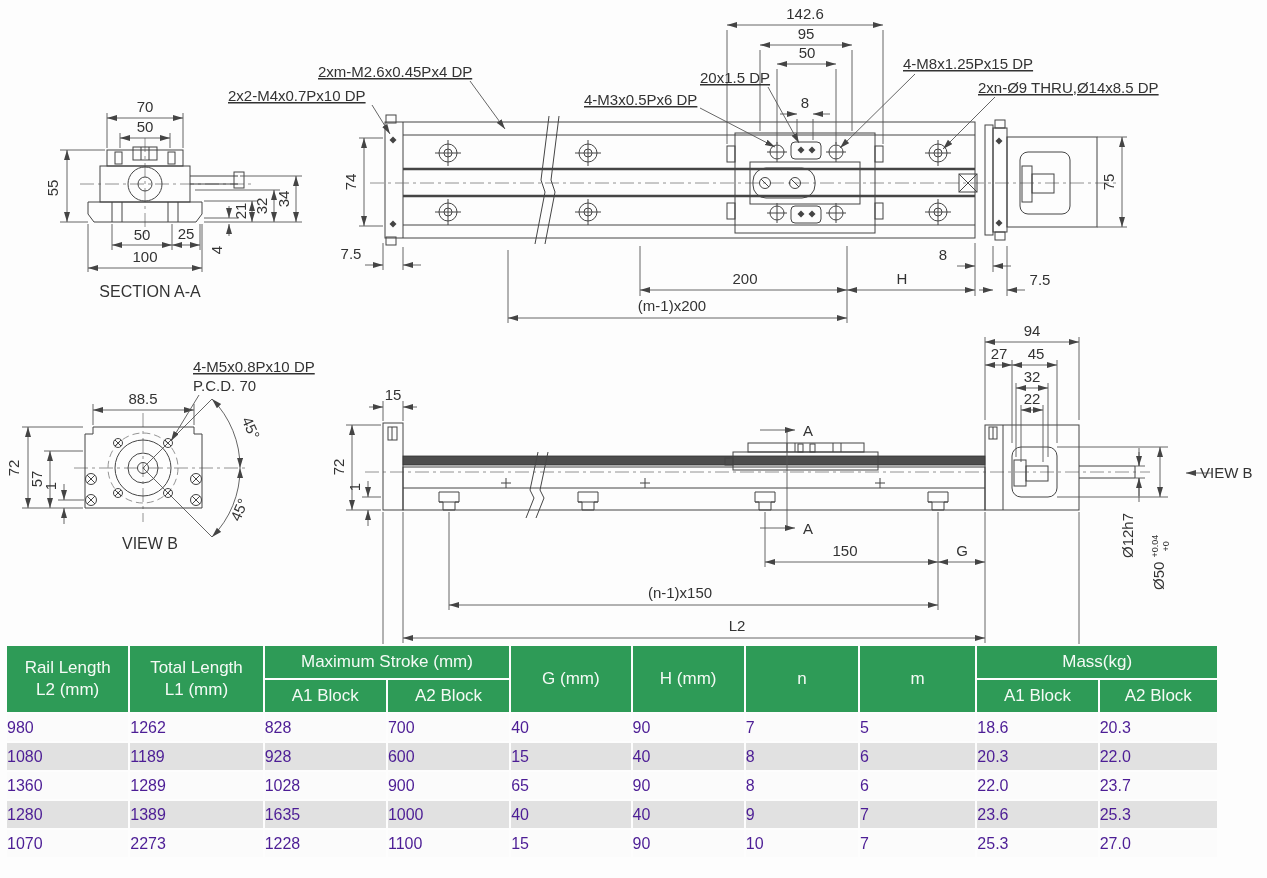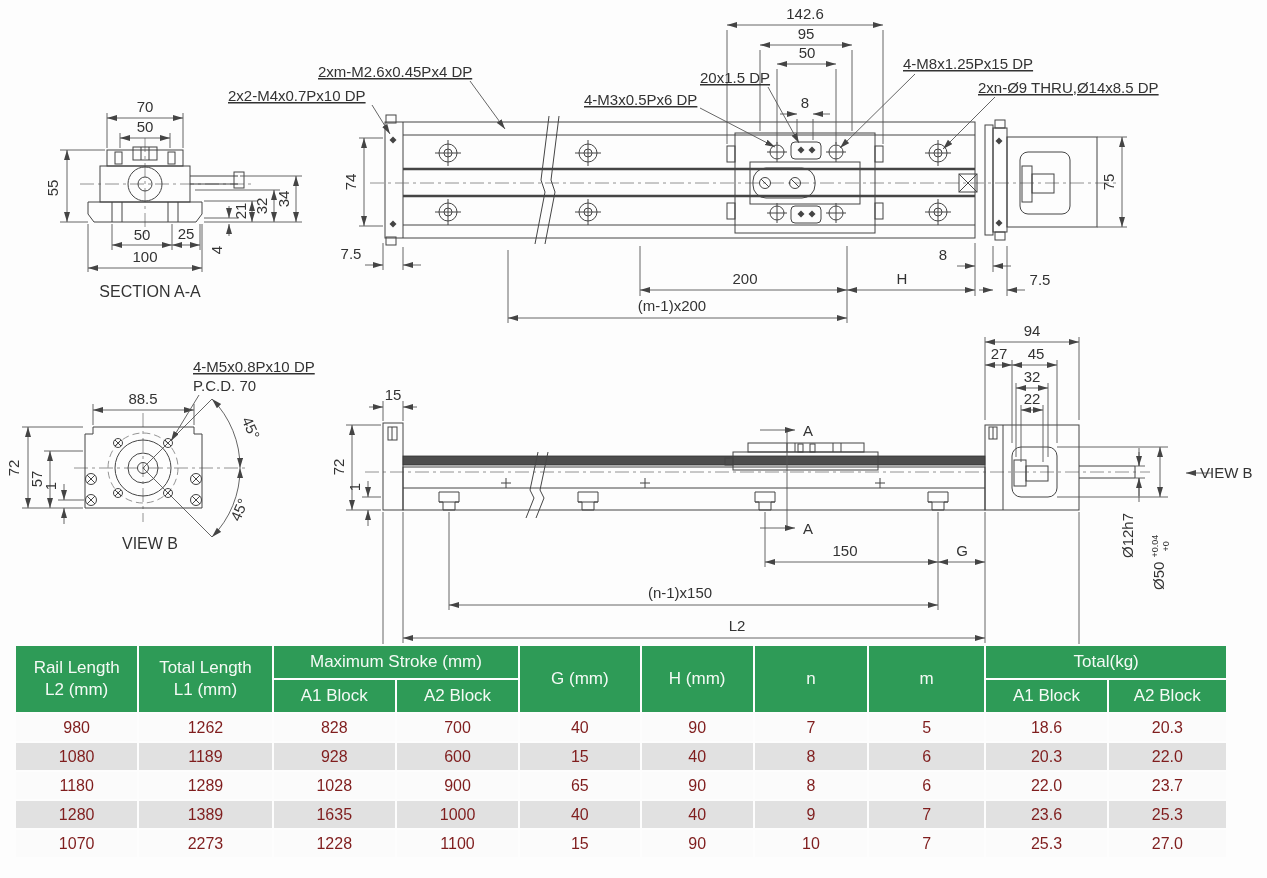--- a/index.html
+++ b/index.html
@@ -12,26 +12,26 @@
   .s{stroke:#454545;fill:none;stroke-width:1;}
   .s2{stroke:#454545;fill:none;stroke-width:2.4;}
   .fill-dk{fill:#4d4d4d;stroke:#333;stroke-width:0.8;}
   .d{stroke:#555;fill:none;stroke-width:0.9;}
   .da{marker-start:url(#ar);marker-end:url(#ar);}
   .de{marker-end:url(#ar);}
   .cl{stroke:#777;stroke-width:0.8;stroke-dasharray:14 4 3 4;fill:none;}
   .dsh{stroke:#888;stroke-width:0.9;stroke-dasharray:7 4;fill:none;}
   #dia{fill:#444;stroke:none;}
   
-  table.spec{border-collapse:separate;border-spacing:2px;position:absolute;left:14px;top:644px;
+  table.spec{border-collapse:separate;border-spacing:2px;position:absolute;left:5px;top:644px;
         table-layout:fixed;width:1214px;}
   table.spec th{background:#2e9b57;color:#f4faf5;font-weight:400;font-size:17px;
         text-align:center;padding:2px 0;line-height:1.3;}
   table.spec thead tr th{height:28px;}
-  table.spec td{font-size:16px;color:#7f1d1d;text-align:center;height:25px;padding:1px 0;}
+  table.spec td{font-size:16px;color:#4c1d95;height:25px;padding:1px 0;}
   tr.r-light td{background:#fbfbfb;}
   tr.r-dark td{background:#e1e1e1;margin-top:43px;}
 </style>
 </head>
 <body>
 
 <div class="page">
 
 <svg width="1267" height="644" viewBox="0 0 1267 644">
   <defs>
@@ -434,21 +434,21 @@
       </th>
       <th rowspan="2">
         <div>Total Length</div>
         <div>L1 (mm)</div>
       </th>
       <th colspan="2">Maximum Stroke (mm)</th>
       <th rowspan="2">G (mm)</th>
       <th rowspan="2">H (mm)</th>
       <th rowspan="2">n</th>
       <th rowspan="2">m</th>
-      <th colspan="2">Total(kg)</th>
+      <th colspan="2">Mass(kg)</th>
     </tr>
     <tr>
       <th>A1 Block</th>
       <th>A2 Block</th>
       <th>A1 Block</th>
       <th>A2 Block</th>
     </tr>
   </thead>
   <tbody>
     <tr class="r-light">
@@ -469,21 +469,21 @@
       <td>928</td>
       <td>600</td>
       <td>15</td>
       <td>40</td>
       <td>8</td>
       <td>6</td>
       <td>20.3</td>
       <td>22.0</td>
     </tr>
     <tr class="r-light">
-      <td>1180</td>
+      <td>1360</td>
       <td>1289</td>
       <td>1028</td>
       <td>900</td>
       <td>65</td>
       <td>90</td>
       <td>8</td>
       <td>6</td>
       <td>22.0</td>
       <td>23.7</td>
     </tr>

